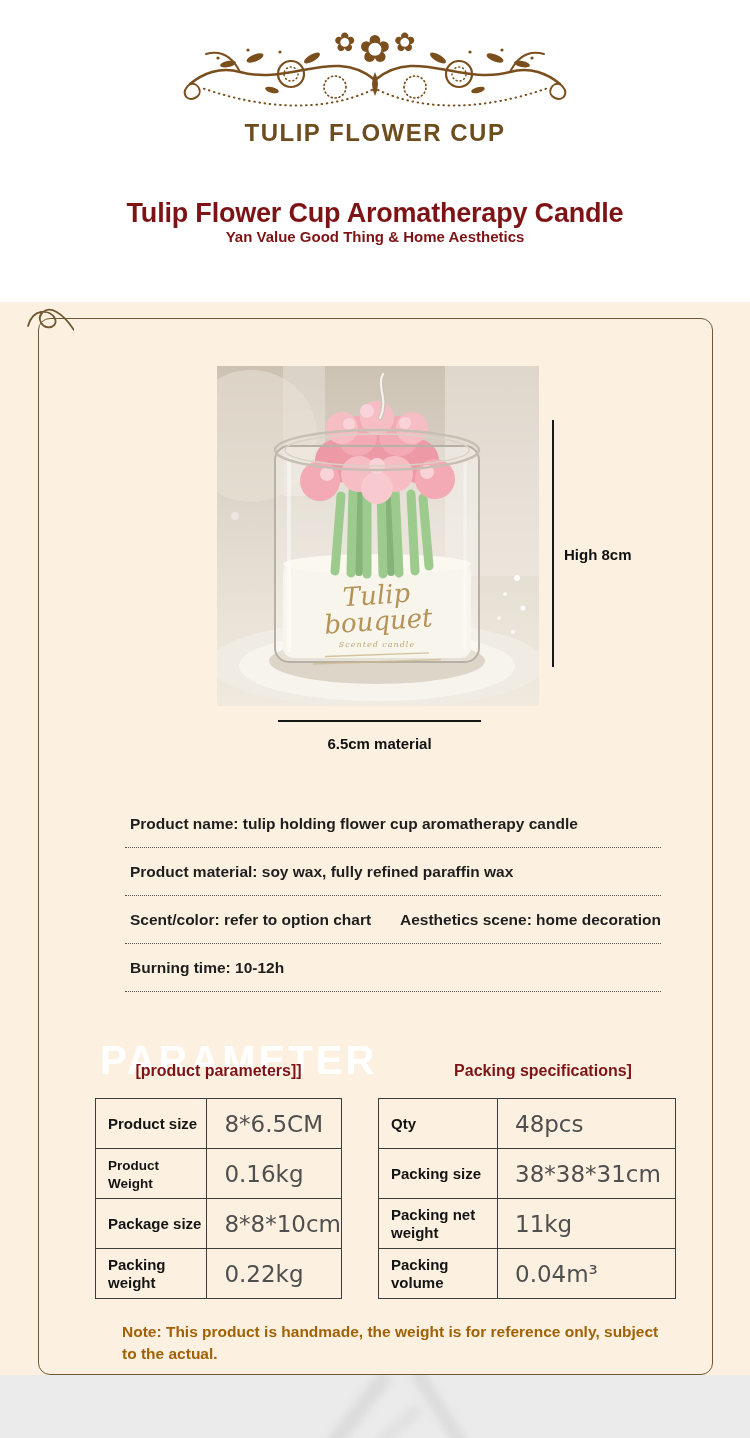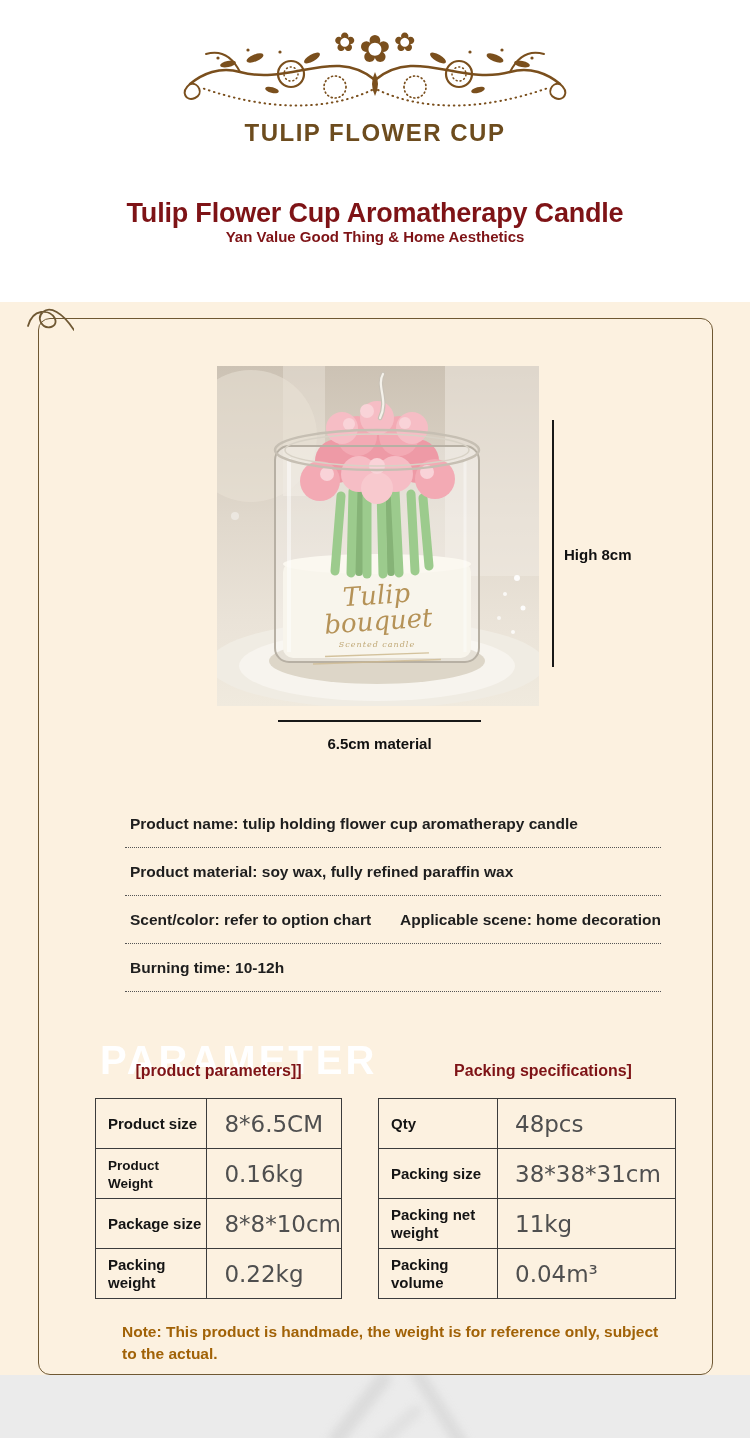--- a/index.html
+++ b/index.html
@@ -212,21 +212,21 @@
 
   <div class="details">
     <div class="detail-row">
       <span>Product name: tulip holding flower cup aromatherapy candle</span>
     </div>
     <div class="detail-row">
       <span>Product material: soy wax, fully refined paraffin wax</span>
     </div>
     <div class="detail-row">
       <span>Scent/color: refer to option chart</span>
-      <span>Applicable scene: home decoration</span>
+      <span>Aesthetics scene: home decoration</span>
     </div>
     <div class="detail-row">
       <span>Burning time: 10-12h</span>
     </div>
   </div>
 
   <div class="watermark wm-left">PARAMETER</div>
   <div class="tbl-heading th-left">[product parameters]]</div>
   <div class="tbl-heading th-right">Packing specifications]</div>
 

